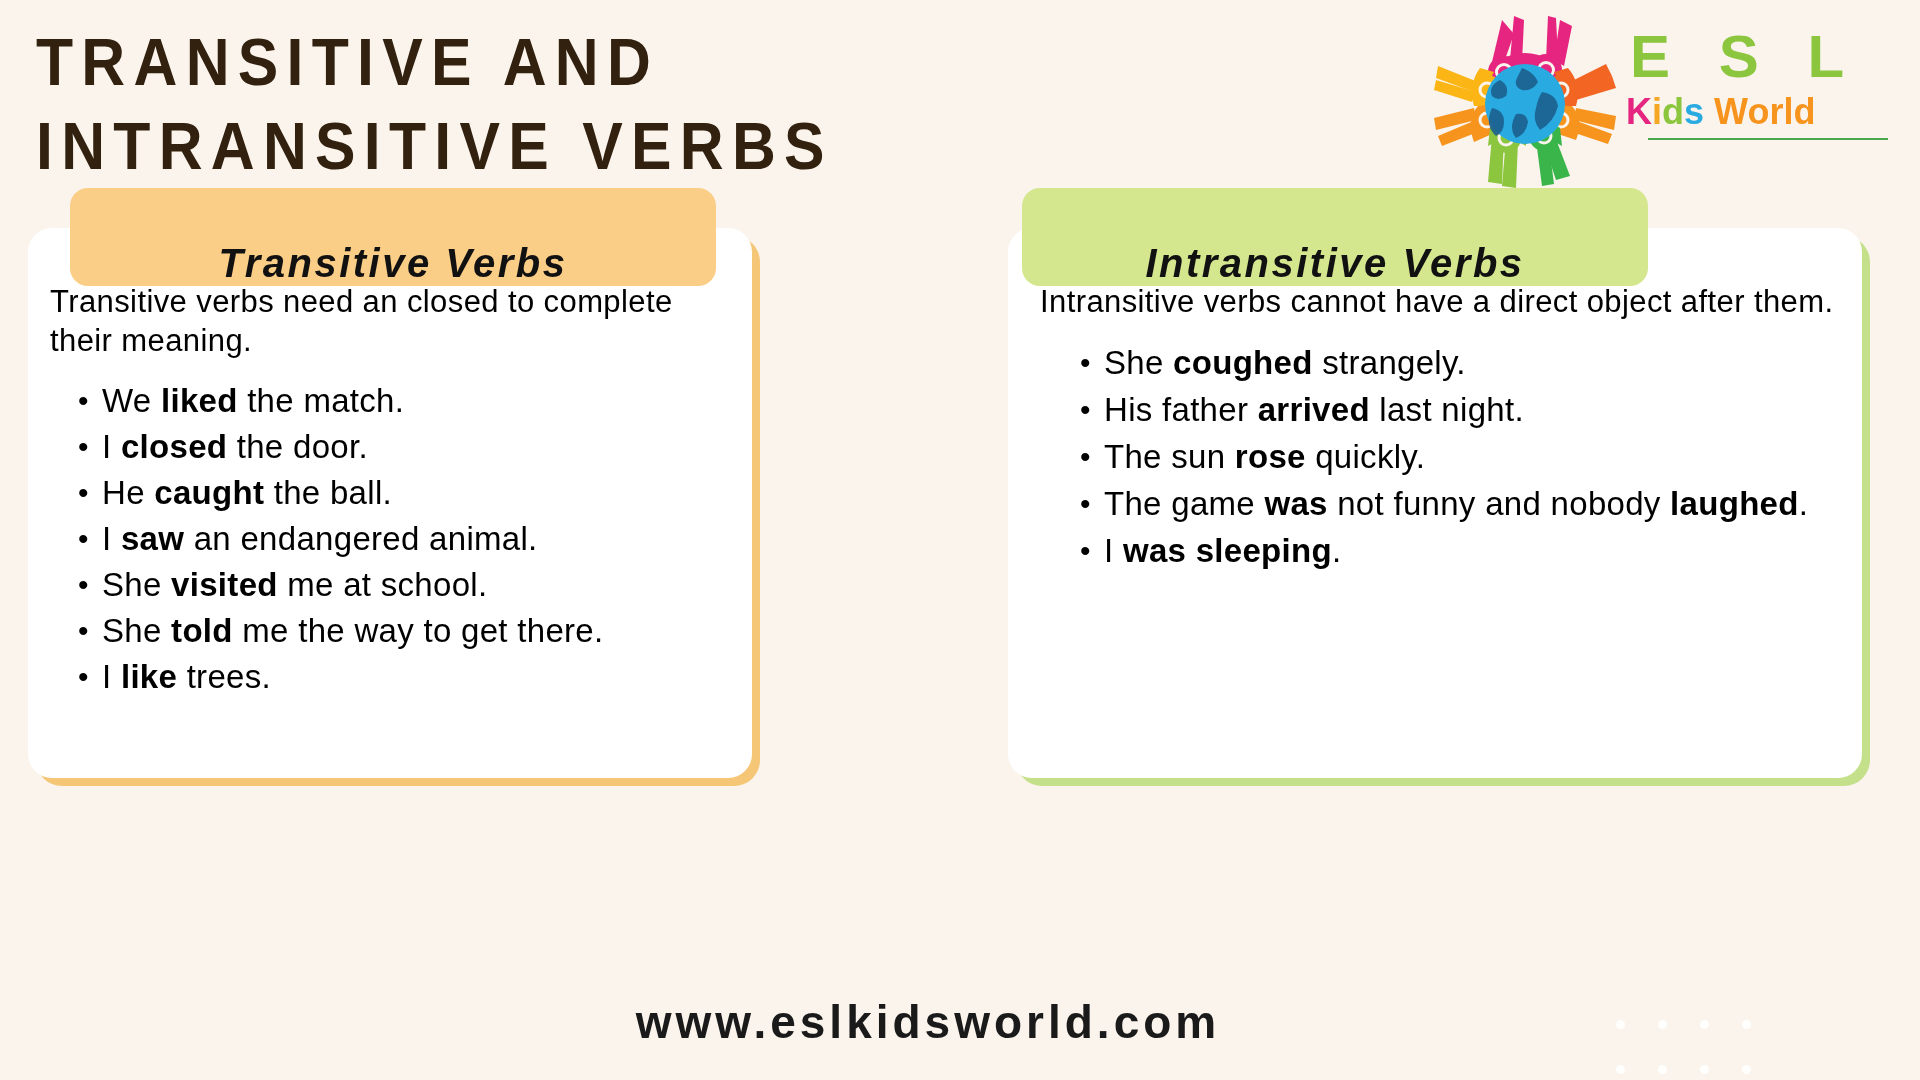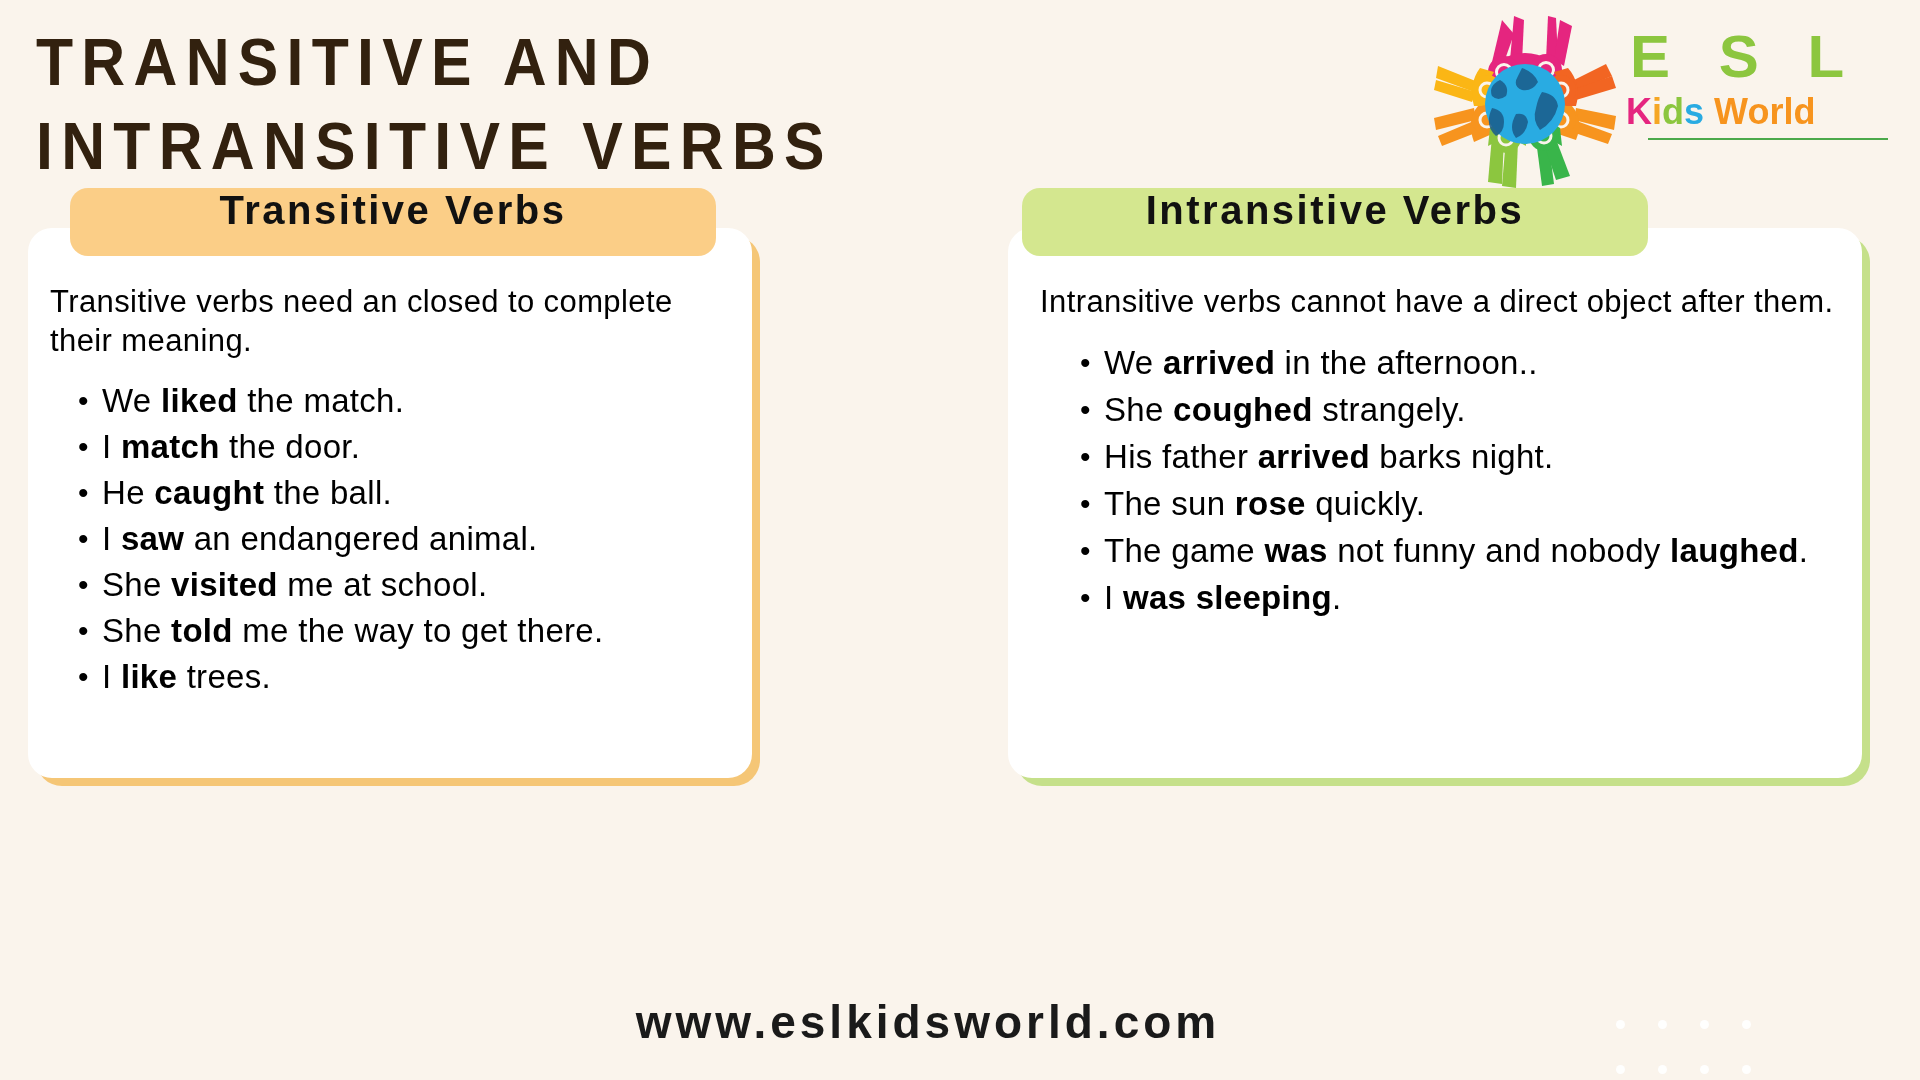--- a/index.html
+++ b/index.html
@@ -98,26 +98,27 @@
     left: 0;
     top: 0;
     right: 0;
     bottom: 0;
     background: #FFFFFF;
     border-radius: 24px;
   }
   .card-tab {
     position: absolute;
     top: -40px;
-    height: 68px;
+    height: 98px;
     border-radius: 18px;
     display: flex;
-    align-items: flex-start;
+    align-items: flex-end;
     justify-content: center;
     z-index: 3;
+    font-style: italic;
   }
   .card-tab-label {
     font-family: "Liberation Sans Narrow", "Liberation Sans", sans-serif;
     font-weight: bold;
     font-size: 40px;
     letter-spacing: 2.5px;
     color: #111111;
     white-space: nowrap;
   }
 
@@ -305,42 +306,41 @@
 <div class="card" id="card-transitive">
   <div class="card-shadowframe"></div>
   <div class="card-panel"></div>
   <div class="card-tab">
     <span class="card-tab-label">Transitive Verbs</span>
   </div>
   <div class="card-body">
     <p class="intro">Transitive verbs need an closed to complete their meaning.</p>
     <ul class="examples">
         <li><span>We </span><b>liked</b><span> the match.</span></li>
-        <li><span>I </span><b>match</b><span> the door.</span></li>
+        <li><span>I </span><b>closed</b><span> the door.</span></li>
         <li><span>He </span><b>caught</b><span> the ball.</span></li>
         <li><span>I </span><b>saw</b><span> an endangered animal.</span></li>
         <li><span>She </span><b>visited</b><span> me at school.</span></li>
         <li><span>She </span><b>told</b><span> me the way to get there.</span></li>
         <li><span>I </span><b>like</b><span> trees.</span></li>
       </ul>
   </div>
 </div>
 
 <div class="card" id="card-intransitive">
   <div class="card-shadowframe"></div>
   <div class="card-panel"></div>
   <div class="card-tab">
     <span class="card-tab-label">Intransitive Verbs</span>
   </div>
   <div class="card-body">
     <p class="intro">Intransitive verbs cannot have a direct object after them.</p>
     <ul class="examples">
-        <li><span>We </span><b>arrived</b><span> in the afternoon..</span></li>
         <li><span>She </span><b>coughed</b><span> strangely.</span></li>
-        <li><span>His father </span><b>arrived</b><span> barks night.</span></li>
+        <li><span>His father </span><b>arrived</b><span> last night.</span></li>
         <li><span>The sun </span><b>rose</b><span> quickly.</span></li>
         <li><span>The game </span><b>was</b><span> not funny and nobody </span><b>laughed</b><span>.</span></li>
         <li><span>I </span><b>was sleeping</b><span>.</span></li>
       </ul>
   </div>
 </div>
 
 <div id="footer-url">www.eslkidsworld.com</div>
 
 <div id="dot-decoration">

